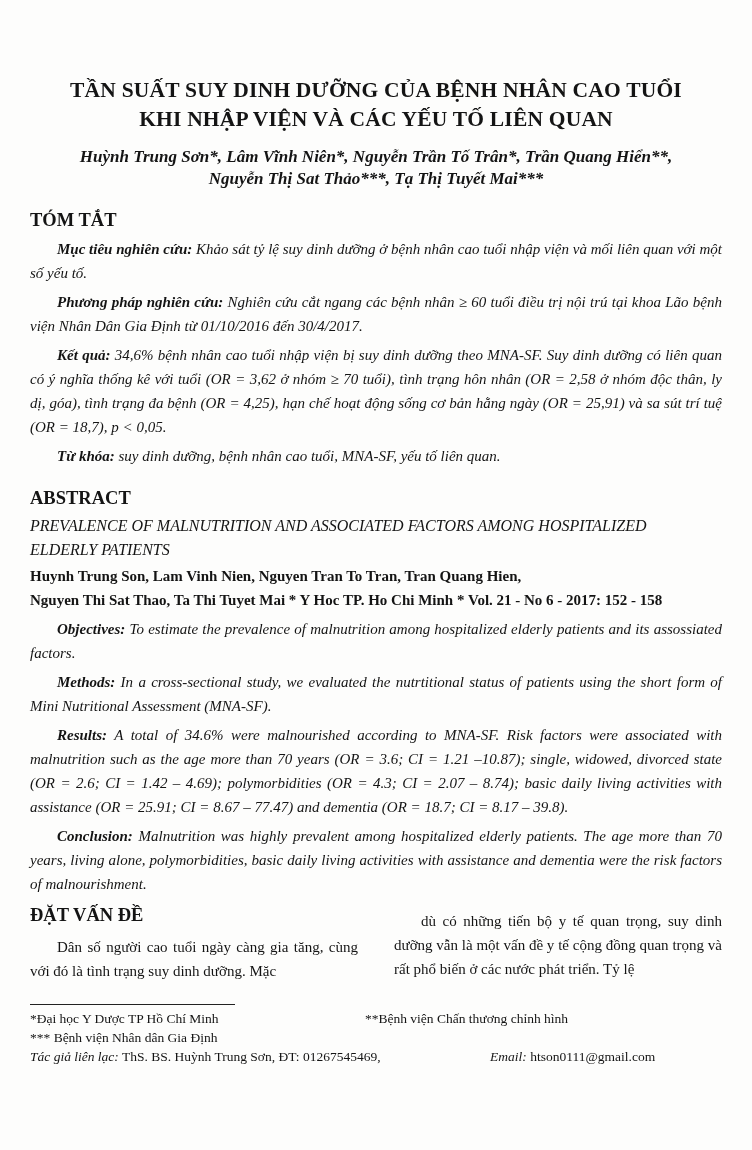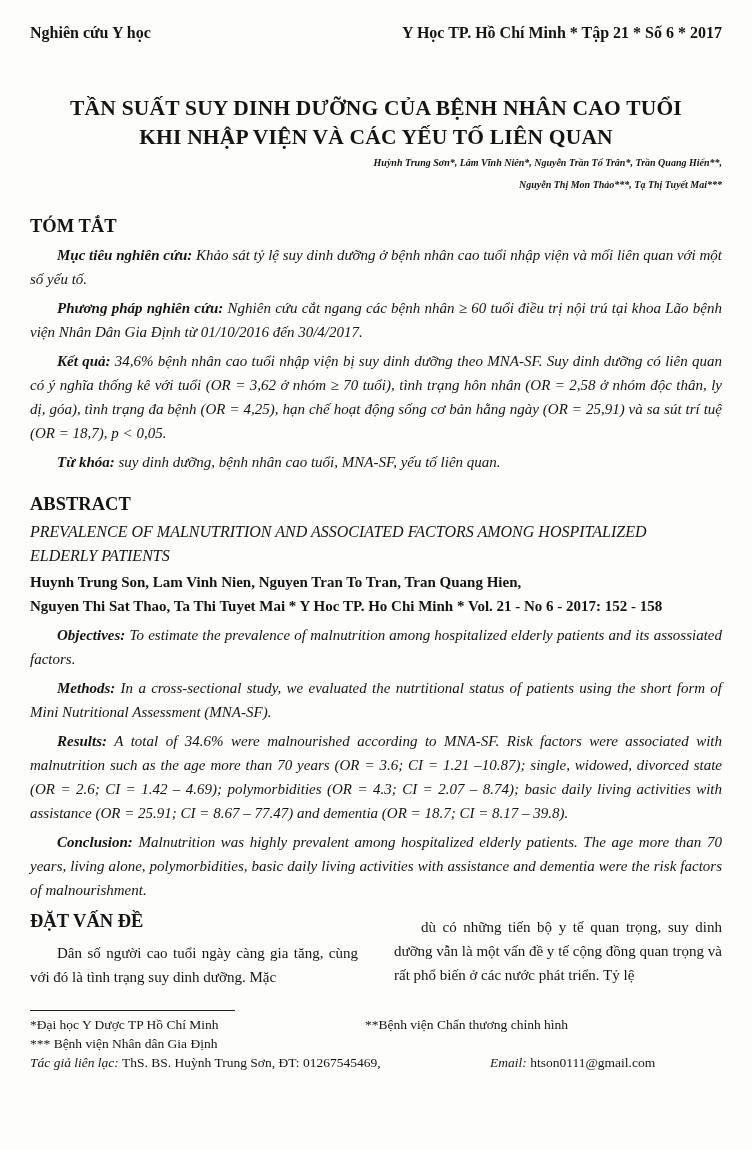--- a/index.html
+++ b/index.html
@@ -6,22 +6,22 @@
   body{
     width:752px;height:1150px;overflow:hidden;background:#fdfdfc;color:#141414;
     font-family:"Liberation Serif","DejaVu Serif",serif;
     -webkit-font-smoothing:antialiased;
   }
   .page{padding:24px 30px 0 30px;}
   .journal-header{display:flex;justify-content:space-between;align-items:baseline;
     font-weight:bold;font-size:16px;}
   .article-title{margin-top:52px;text-align:center;font-weight:bold;font-size:21.5px;
     line-height:29px;letter-spacing:.2px;}
-  .authors-vi{text-align:right;font-weight:bold;font-style:italic;
-    font-size:10px;line-height:22px;}
+  .authors-vi{margin-top:12px;text-align:center;font-weight:bold;font-style:italic;
+    font-size:17px;line-height:22px;}
   .section-heading{margin-top:18px;font-weight:bold;font-size:18.5px;line-height:24px;}
   .para{font-style:italic;text-align:justify;text-indent:27px;font-size:15px;
     line-height:24px;margin:5px 0;}
   .para .plabel{font-weight:bold;font-style:italic;}
   .abstract-title{margin-top:4px;text-align:left;font-style:italic;font-size:16px;
     line-height:24px;}
   .abstract-authors{text-align:left;font-weight:bold;font-size:15px;line-height:24px;margin-top:2px;}
   .columns{display:flex;gap:36px;margin-top:4px;}
   .col{flex:1;min-width:0;}
   .col .section-heading{margin-top:2px;}
@@ -31,33 +31,29 @@
   .fn-row{display:flex;}
   .fn-affil1{width:335px;}
   .fn-contact{width:460px;}
   .fn-italic{font-style:italic;}
 </style>
 </head>
 <body>
 
 <div class="page">
 
-  <div class="journal-header">
-    <span>Nghiên cứu Y học</span>
-    <span>Y Học TP. Hồ Chí Minh * Tập 21 * Số 6 * 2017</span>
-  </div>
 
   <div class="article-title">
     <div>TẦN SUẤT SUY DINH DƯỠNG CỦA BỆNH NHÂN CAO TUỔI</div>
     <div>KHI NHẬP VIỆN VÀ CÁC YẾU TỐ LIÊN QUAN</div>
   </div>
 
   <div class="authors-vi">
     <div>Huỳnh Trung Sơn*, Lâm Vĩnh Niên*, Nguyễn Trần Tố Trân*, Trần Quang Hiển**,</div>
-    <div>Nguyễn Thị Mon Thảo***, Tạ Thị Tuyết Mai***</div>
+    <div>Nguyễn Thị Sat Thảo***, Tạ Thị Tuyết Mai***</div>
   </div>
 
   <div class="section-heading">TÓM TẮT</div>
 
   <p class="para"><span class="plabel">Mục tiêu nghiên cứu:</span><span> Khảo sát tỷ lệ suy dinh dưỡng ở bệnh nhân cao tuổi nhập viện và mối liên quan với một số yếu tố.</span></p>
   <p class="para"><span class="plabel">Phương pháp nghiên cứu:</span><span> Nghiên cứu cắt ngang các bệnh nhân ≥ 60 tuổi điều trị nội trú tại khoa Lão bệnh viện Nhân Dân Gia Định từ 01/10/2016 đến 30/4/2017.</span></p>
   <p class="para"><span class="plabel">Kết quả:</span><span> 34,6% bệnh nhân cao tuổi nhập viện bị suy dinh dưỡng theo MNA-SF. Suy dinh dưỡng có liên quan có ý nghĩa thống kê với tuổi (OR = 3,62 ở nhóm ≥ 70 tuổi), tình trạng hôn nhân (OR = 2,58 ở nhóm độc thân, ly dị, góa), tình trạng đa bệnh (OR = 4,25), hạn chế hoạt động sống cơ bản hằng ngày (OR = 25,91) và sa sút trí tuệ (OR = 18,7), p &lt; 0,05.</span></p>
   <p class="para"><span class="plabel">Từ khóa:</span><span> suy dinh dưỡng, bệnh nhân cao tuổi, MNA-SF, yếu tố liên quan.</span></p>
 
   <div class="section-heading">ABSTRACT</div>

